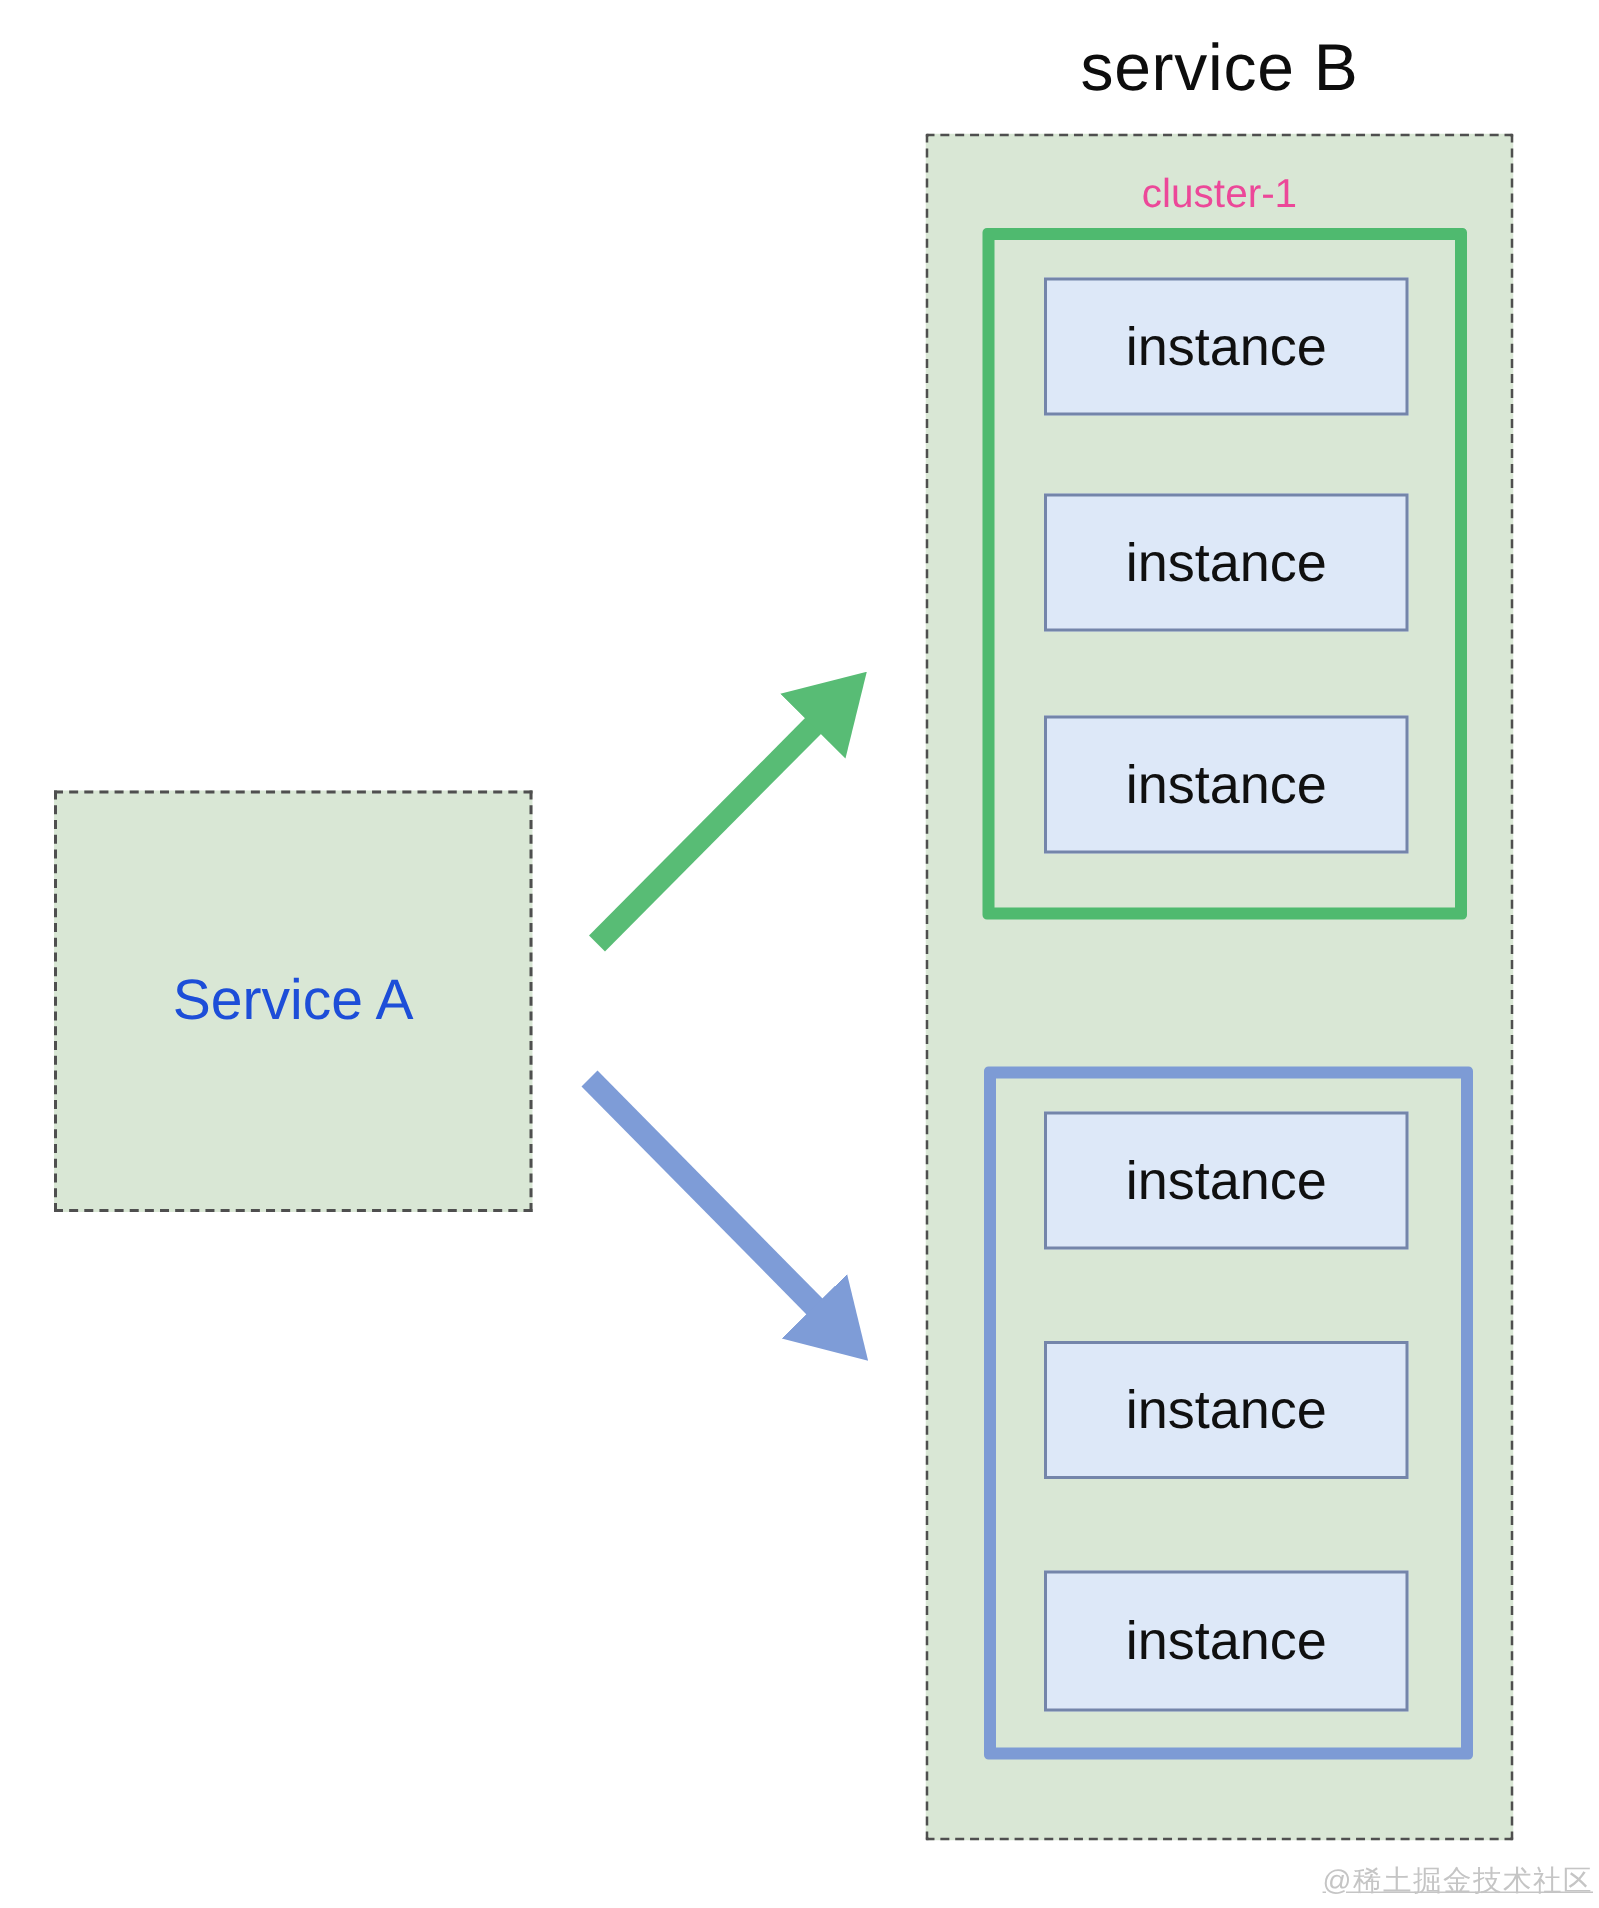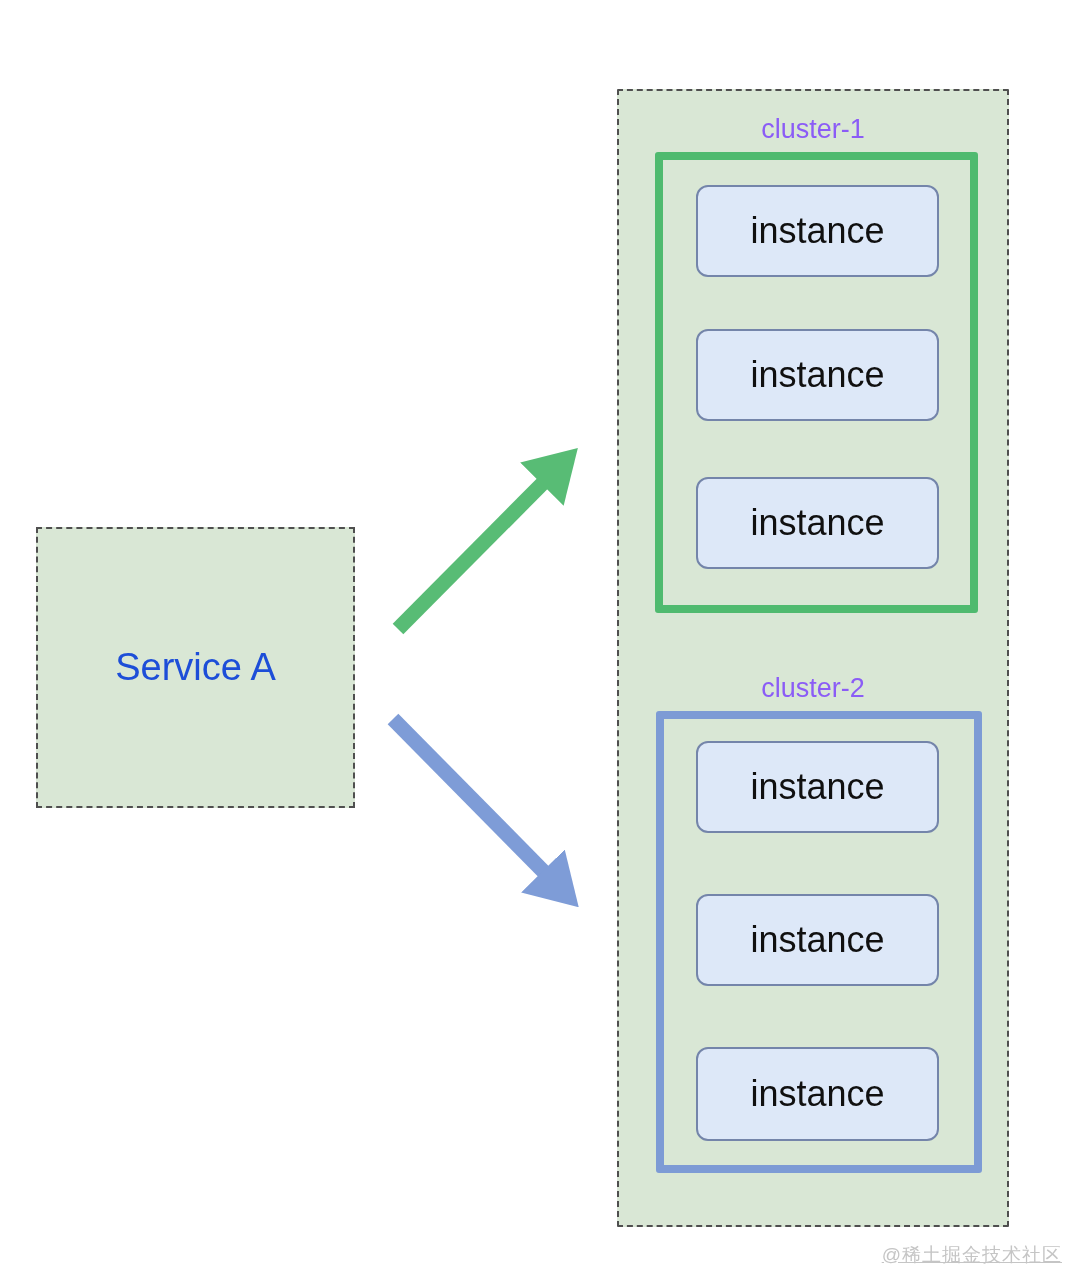--- a/index.html
+++ b/index.html
@@ -23,40 +23,40 @@
   .outer-container {
     left: 617px; top: 89px; width: 392px; height: 1138px;
     background: #d9e7d5;
     border: 2px dashed #4f4f4f;
     border-radius: 1px;
   }
 
   .cluster-label {
     left: 617px; width: 392px; height: 32px;
     font-size: 27px; line-height: 32px; text-align: center;
-    color: #8b5cf6;
+    color: #ec4899;
   }
   .cluster-label.c1 { top: 113px; }
   .cluster-label.c2 { top: 672px; }
 
   .cluster-box { border-radius: 3px; }
   .cluster-box.c1 {
     left: 655px; top: 152px; width: 323px; height: 461px;
     border: 8px solid #4fba6f;
   }
   .cluster-box.c2 {
     left: 656px; top: 711px; width: 326px; height: 462px;
     border: 8px solid #7d9bd5;
   }
 
   .instance {
     left: 696px; width: 243px; height: 92px;
     background: #dde8f8;
     border: 2px solid #7485aa;
-    border-radius: 12px;
+    border-radius: 0;
     display: flex; align-items: center; justify-content: center;
     font-size: 36px; color: #101010;
   }
   .instance.i1a { top: 185px; }
   .instance.i1b { top: 329px; }
   .instance.i1c { top: 477px; }
   .instance.i2a { top: 741px; }
   .instance.i2b { top: 894px; }
   .instance.i2c { top: 1047px; height: 94px; }
 
@@ -80,30 +80,30 @@
     color: #c5c5c5; text-align: right;
     letter-spacing: 1px;
     text-decoration: underline;
   }
 </style>
 </head>
 <body>
 
 <div class="canvas">
 
+  <div class="abs diagram-title">service B</div>
 
   <div class="abs outer-container"></div>
 
   <div class="abs cluster-label c1">cluster-1</div>
   <div class="abs cluster-box c1"></div>
   <div class="abs instance i1a">instance</div>
   <div class="abs instance i1b">instance</div>
   <div class="abs instance i1c">instance</div>
 
-  <div class="abs cluster-label c2">cluster-2</div>
   <div class="abs cluster-box c2"></div>
   <div class="abs instance i2a">instance</div>
   <div class="abs instance i2b">instance</div>
   <div class="abs instance i2c">instance</div>
 
   <div class="abs service-a-box">
     <span>Service A</span>
   </div>
 
   <svg class="arrows-layer" viewBox="0 0 1066 1272">

